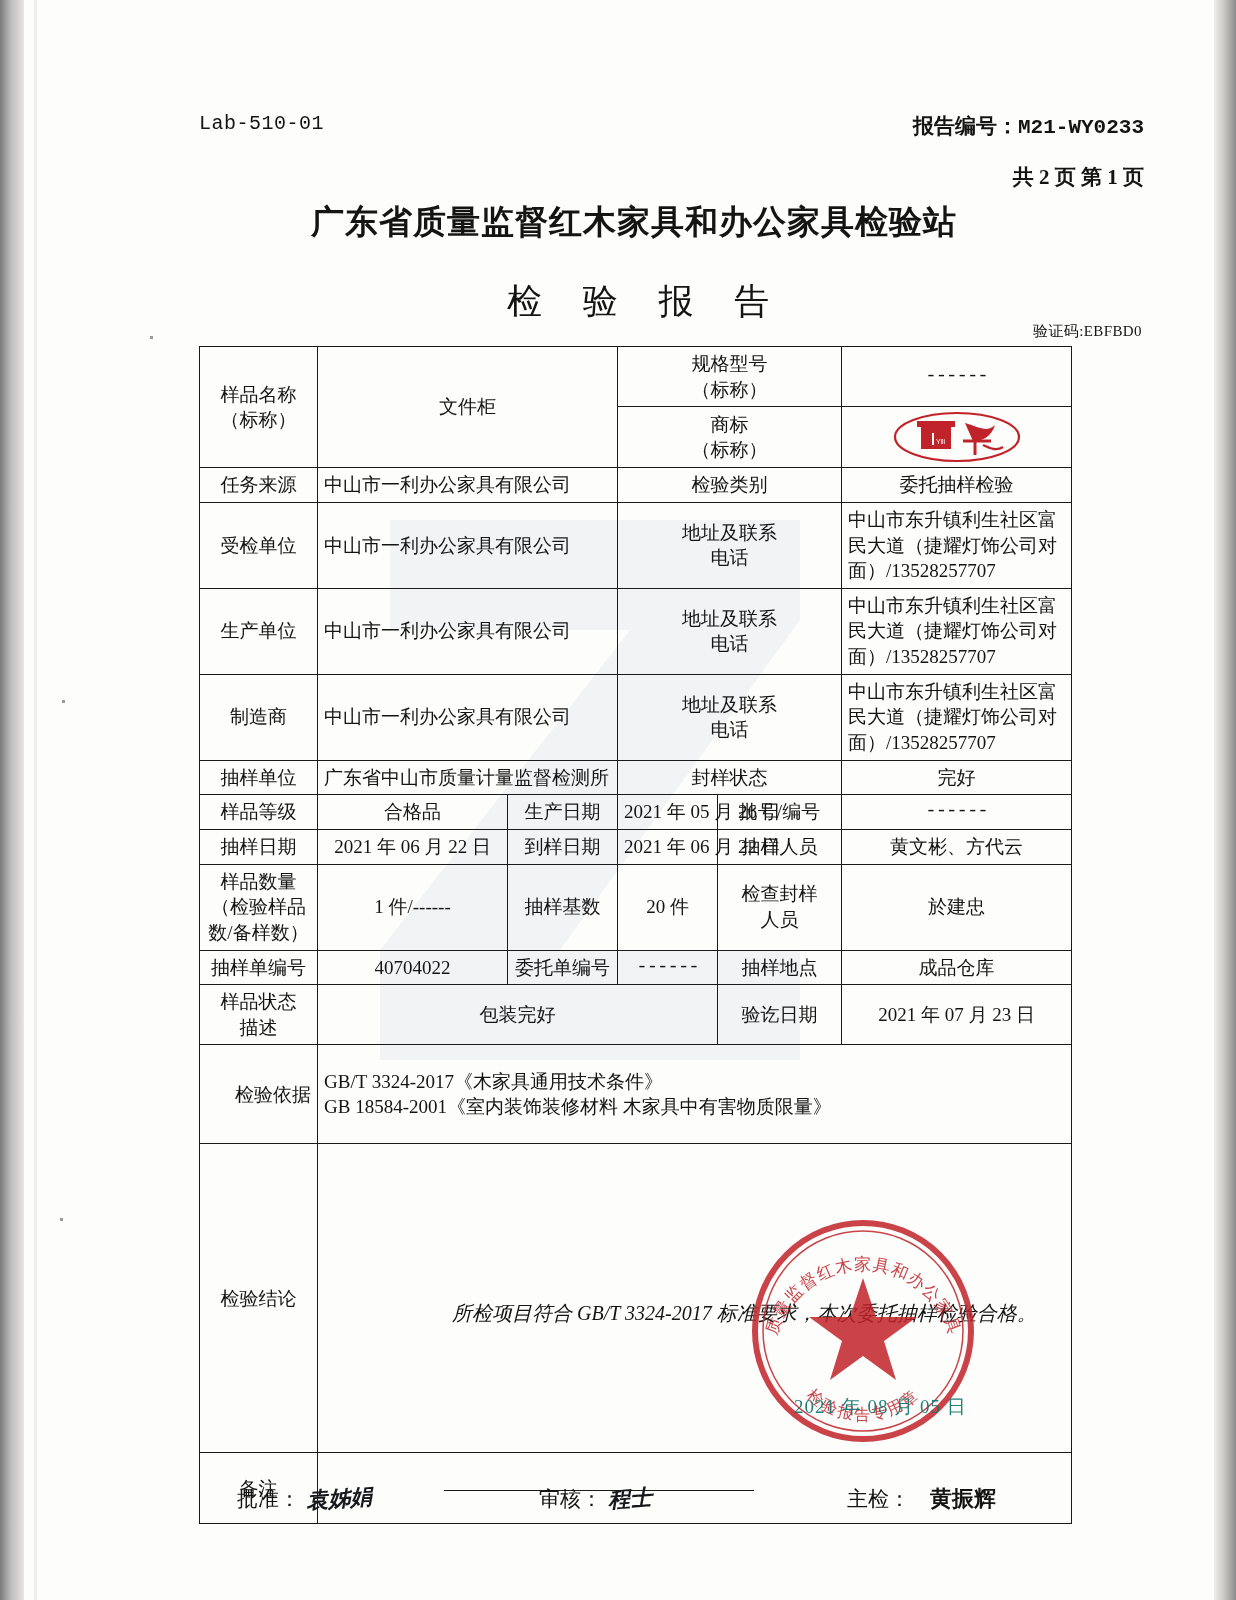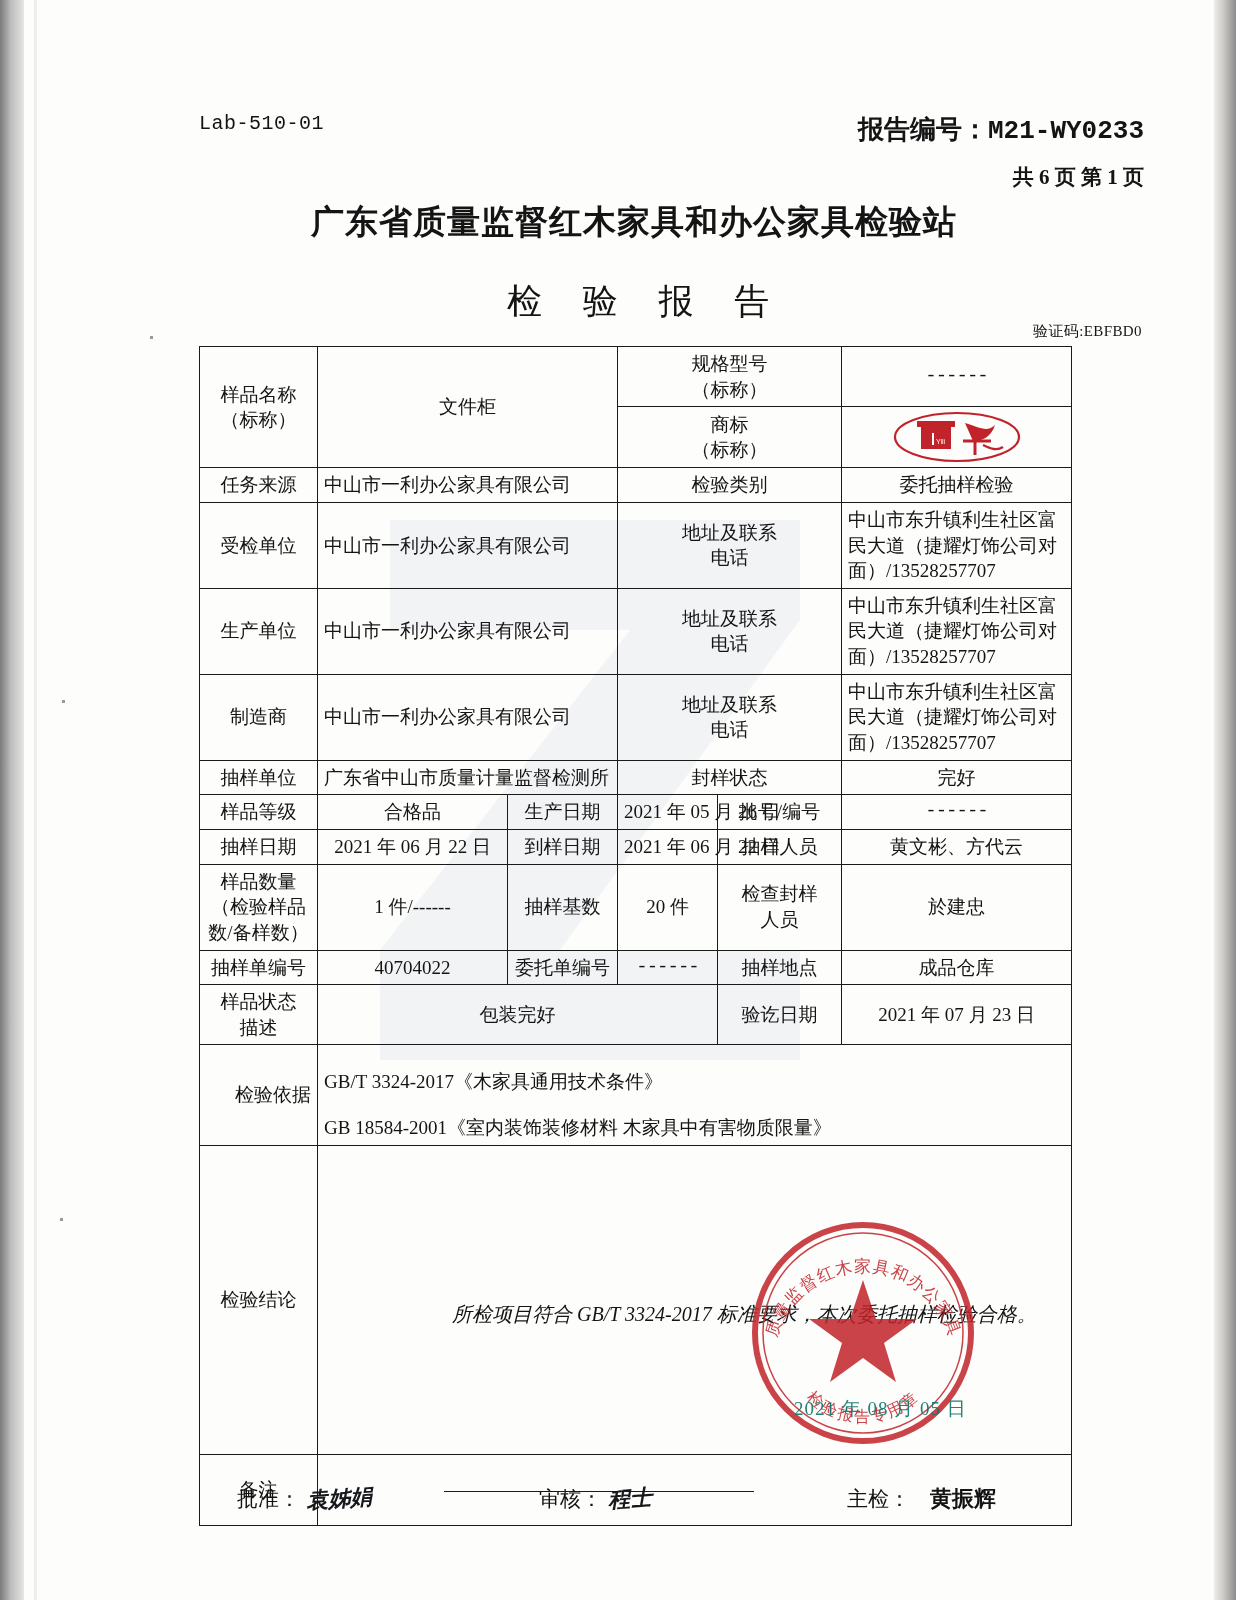--- a/index.html
+++ b/index.html
@@ -67,21 +67,21 @@
     left: 183px;
     top: 112px;
     font-size: 20px;
     font-family: "Liberation Mono", "DejaVu Sans Mono", monospace;
     letter-spacing: 0.5px;
   }
   .report-no {
     position: absolute;
     right: 108px;
     top: 112px;
-    font-size: 26px;
+    font-size: 21px;
     font-weight: bold;
     white-space: nowrap;
   }
   .report-no .mono {
     font-family: "Liberation Mono", "DejaVu Sans Mono", monospace;
     font-weight: bold;
   }
   .page-count {
     position: absolute;
     right: 108px;
@@ -144,21 +144,21 @@
     font-family: "Liberation Mono", "DejaVu Sans Mono", monospace;
   }
   .nowrap { white-space: nowrap; }
 
   .basis-cell {
     text-align: left;
     padding-left: 12px;
     line-height: 1.9;
     font-size: 19px;
   }
-  .basis-cell div { white-space: nowrap; margin-top: 20px; }
+  .basis-cell div { white-space: nowrap; }
 
   .concl-cell {
     position: relative;
     height: 300px;
     vertical-align: top;
   }
   .concl-text {
     margin-top: 30px;
     margin-left: 128px;
     font-size: 20px;
@@ -254,21 +254,21 @@
     <path d="M60,40 L470,40 L470,140 L230,470 L470,470 L470,580 L50,580 L50,470 L300,150 L60,150 Z" fill="#9aa6bb"></path>
   </svg>
 
   <div class="content">
     <div class="lab-code">Lab-510-01</div>
 
     <div class="report-no">
       <span>报告编号：</span><span class="mono">M21-WY0233</span>
     </div>
 
-    <div class="page-count">共 6 页 第 1 页</div>
+    <div class="page-count">共 2 页 第 1 页</div>
 
     <div class="org-title">广东省质量监督红木家具和办公家具检验站</div>
     <div class="doc-title">检 验 报 告</div>
     <div class="verify-code">验证码:EBFBD0</div>
 
     <table class="main">
       <colgroup>
         <col style="width:118px">
         <col style="width:190px">
         <col style="width:110px">

